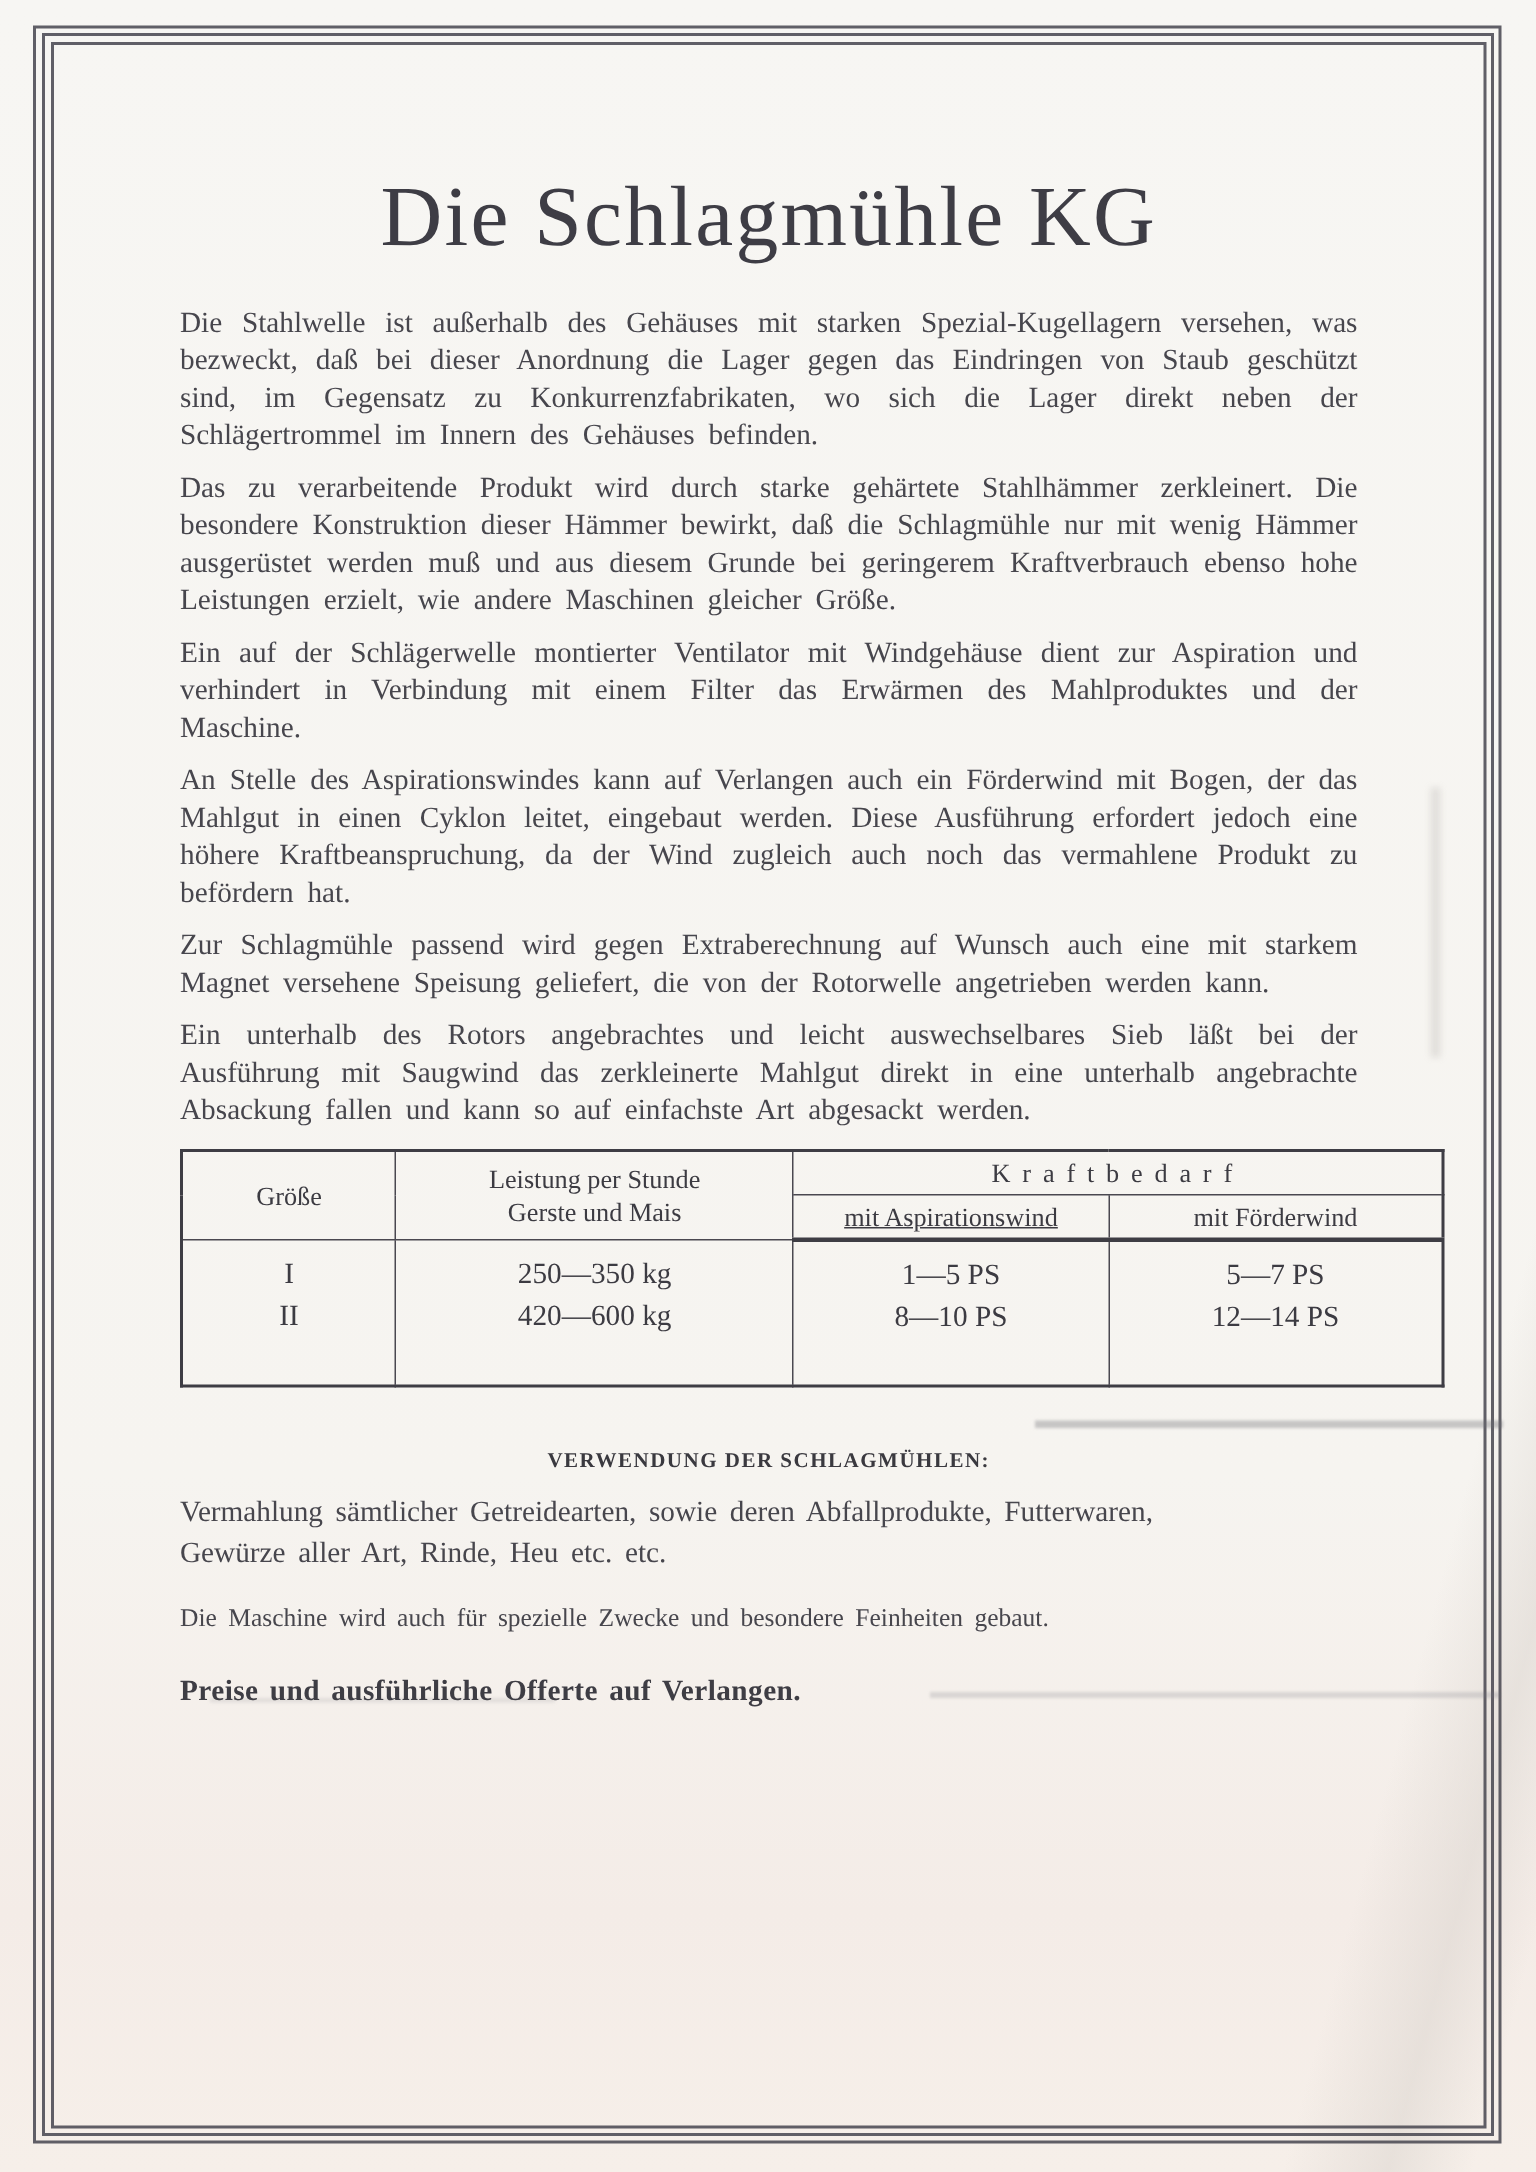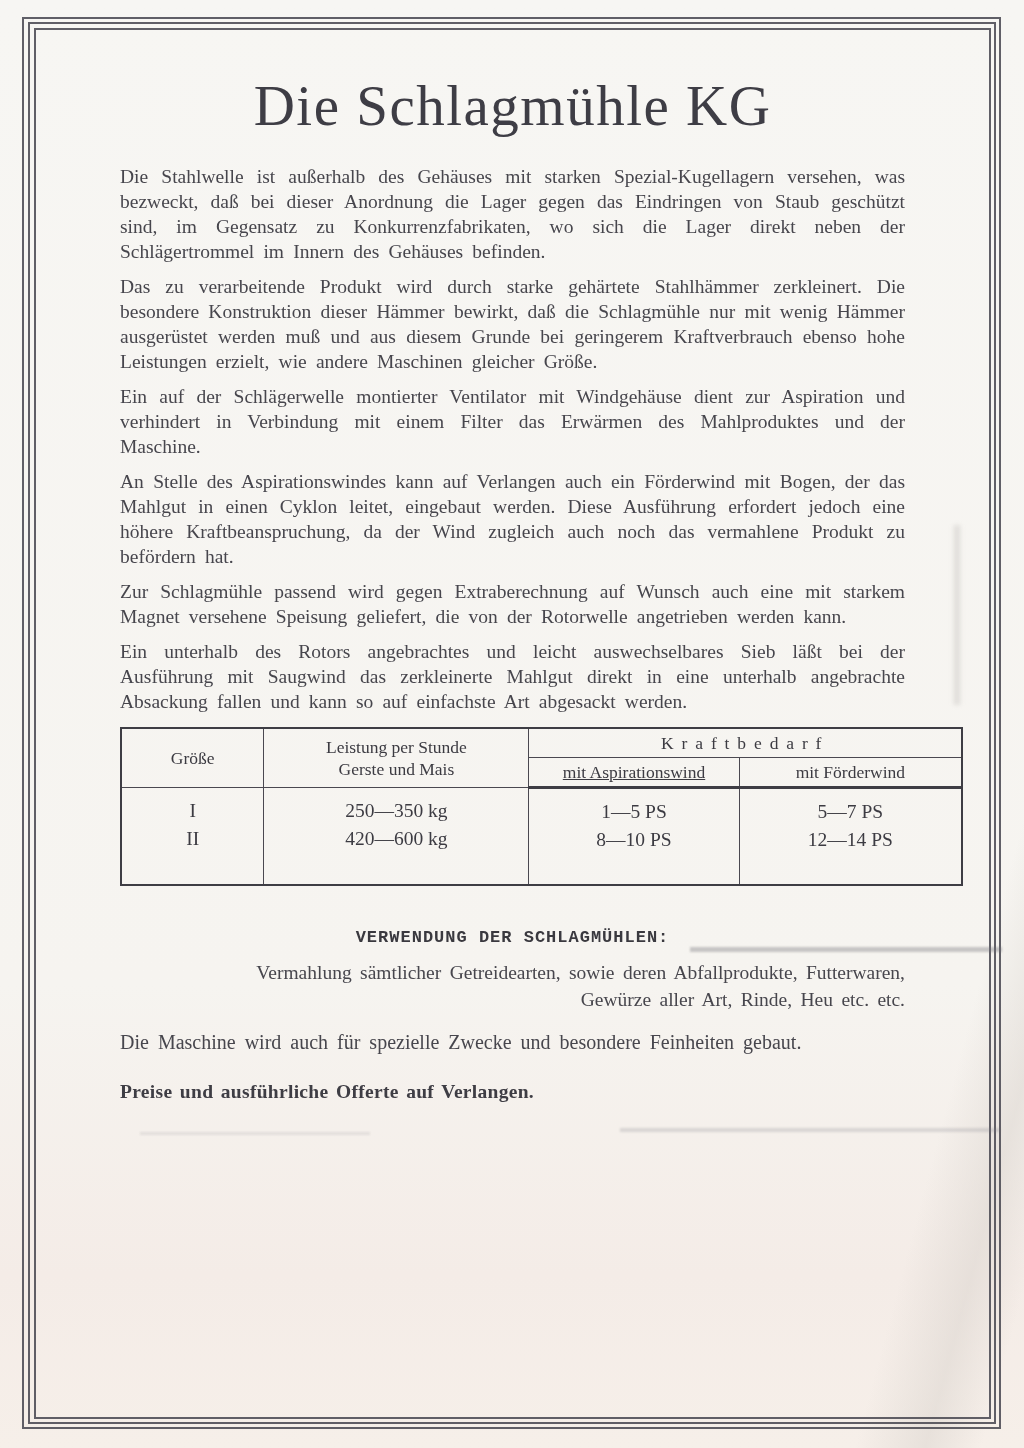--- a/index.html
+++ b/index.html
@@ -23,21 +23,21 @@
   .frame-c { top: 28px; left: 34px; right: 33px; bottom: 29px; }
 
   .content {
     position: absolute;
     left: 120px; top: 0;
     width: 785px;
     color: #47464d;
   }
   h1.title {
     margin: 0 0 28px 0;
-    padding-top: 76px;
+    padding-top: 115px;
     font-size: 57px;
     line-height: 60px;
     font-weight: normal;
     text-align: center;
     letter-spacing: 1.5px;
     color: #3e3d45;
   }
   p.body-par {
     margin: 0 0 10px 0;
     font-size: 19.5px;
@@ -68,37 +68,37 @@
   th.col-foerder { width: 26.5%; }
   th.kraft { letter-spacing: 0.45em; padding-top: 6px; }
   table.specs tbody td {
     font-size: 19.5px;
     line-height: 28px;
     padding: 9px 0 30px 0;
     vertical-align: top;
   }
   h2.usage-heading {
     margin: 42px 0 12px 0;
-    font-family: Liberation Mono, monospace;
-    font-size: 17px;
+    font-family: Liberation Serif, serif;
+    font-size: 14px;
     font-weight: bold;
     letter-spacing: 1px;
     text-align: center;
     color: #3a393f;
   }
   .usage-lines {
     margin-top: 12px;
     font-size: 19.5px;
     line-height: 27px;
-    text-align: right;
+    text-align: left;
     word-spacing: 0.18em;
   }
   p.special {
     margin: 17px 0 0 0;
-    font-size: 20px;
+    font-size: 17px;
     line-height: 25px;
     text-align: justify;
     word-spacing: 0.2em;
   }
   p.closing {
     margin: 26px 0 0 0;
     font-size: 19.5px;
     font-weight: bold;
     letter-spacing: 0.3px;
     text-align: left;

